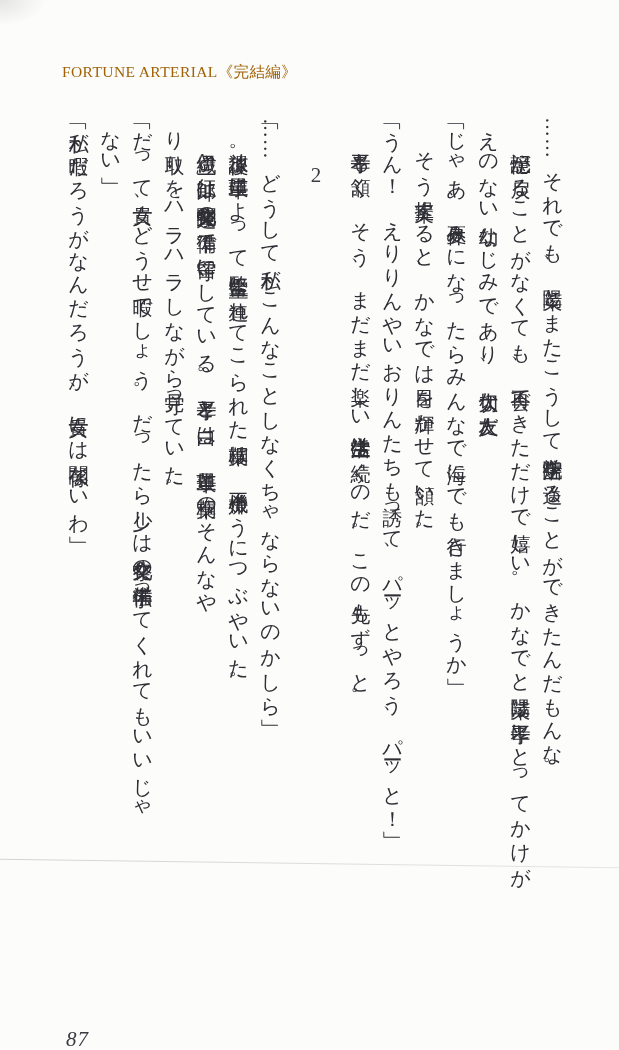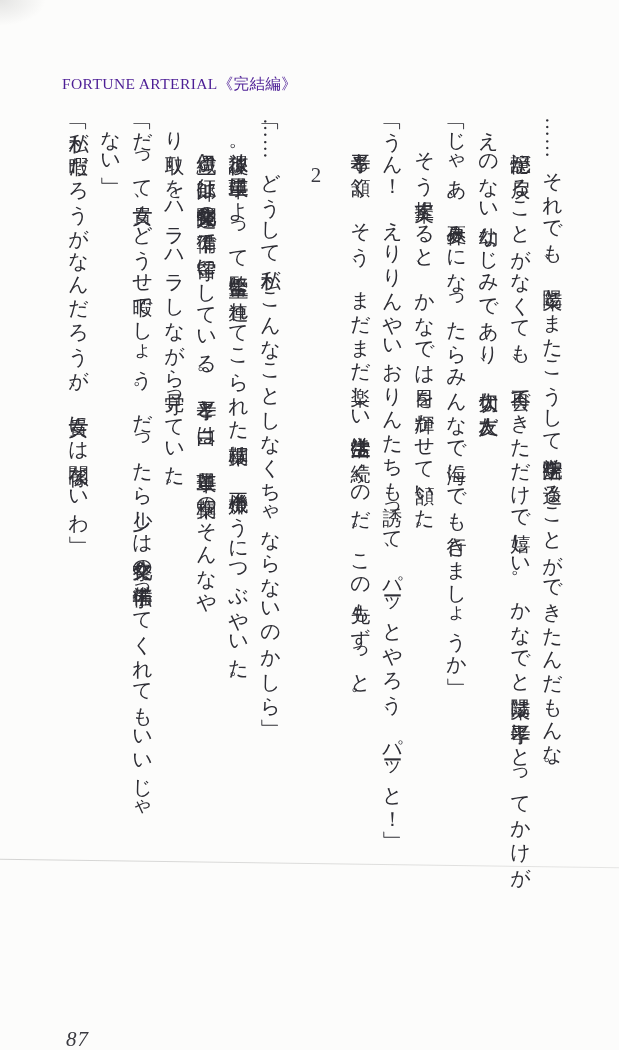--- a/index.html
+++ b/index.html
@@ -21,24 +21,24 @@
   .corner-shade {
     position: absolute;
     left: 0; top: 0;
     width: 46px; height: 26px;
     background: radial-gradient(ellipse at 0% 0%, rgba(120,120,118,0.18), rgba(120,120,118,0) 70%);
     pointer-events: none;
   }
   .running-header {
     position: absolute;
     left: 62px;
-    top: 74px;
+    top: 62px;
     font-size: 15.5px;
     letter-spacing: 0.4px;
-    color: #4c1d95;
+    color: #a16207;
     white-space: nowrap;
     text-align: right;
   }
   .body-text {
     position: absolute;
     top: 117px;
     right: 50px;
     height: 890px;
     writing-mode: vertical-rl;
     text-orientation: mixed;

